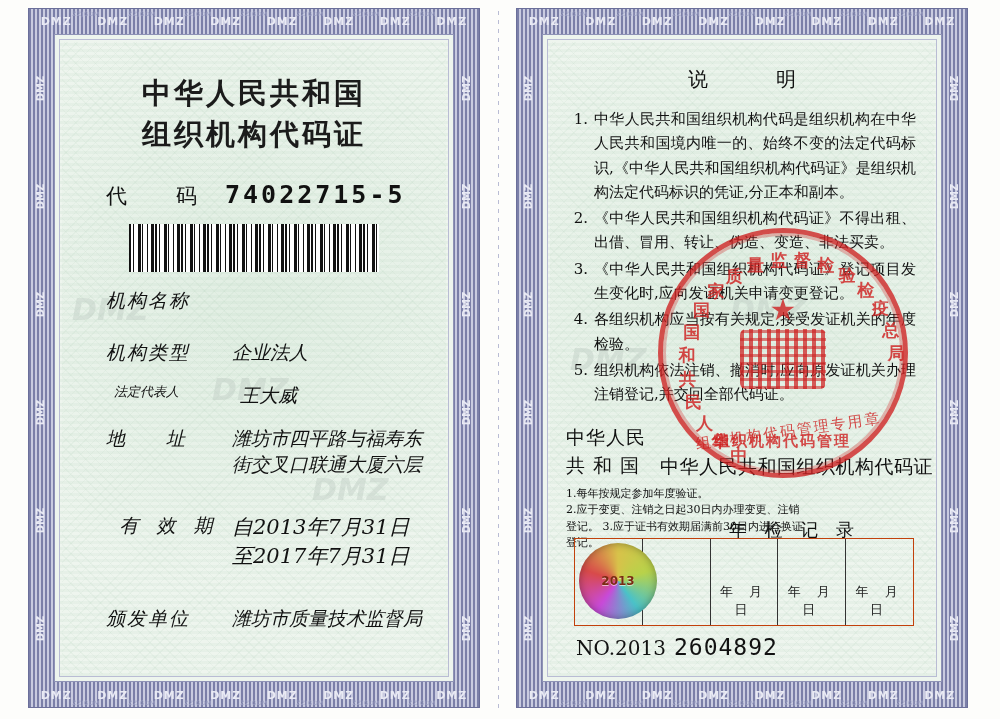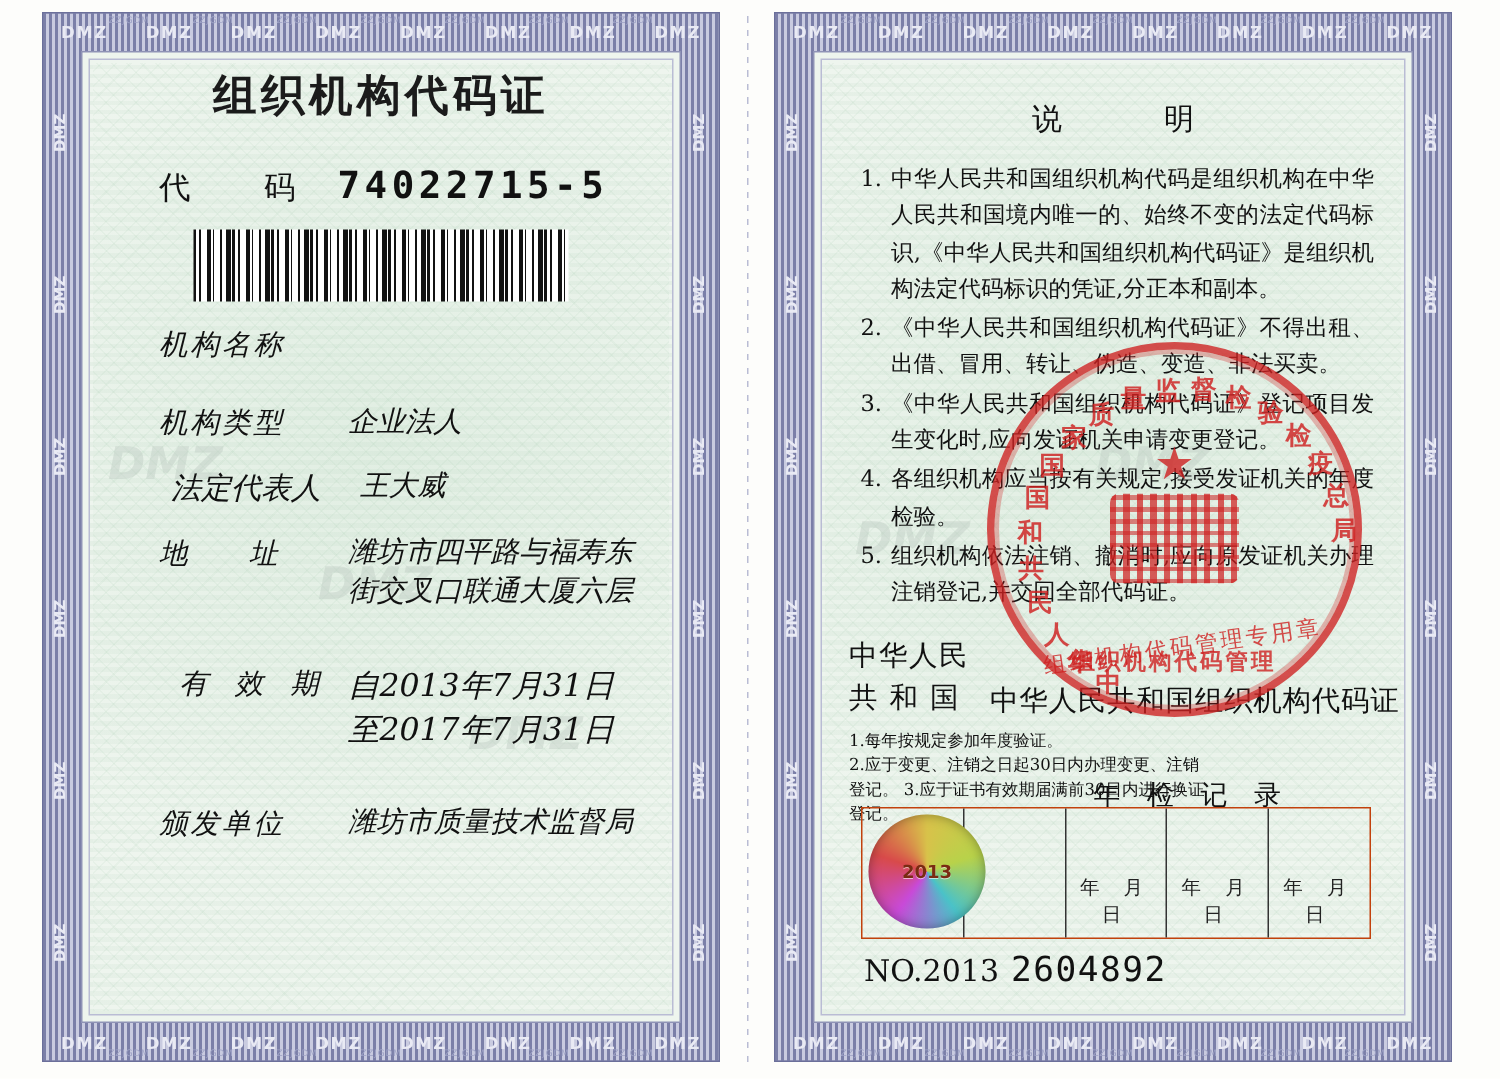--- a/index.html
+++ b/index.html
@@ -314,39 +314,40 @@
     </div>
 
     <div class="border-mid"></div>
     <div class="border-inner"></div>
 
     <div class="content">
       <div class="wm" style="left:10px;top:250px;">DMZ</div>
       <div class="wm" style="left:150px;top:330px;">DMZ</div>
       <div class="wm" style="left:250px;top:430px;">DMZ</div>
 
+      <div class="cn-title">中华人民共和国</div>
       <div class="cn-title" style="margin-top:2px;">组织机构代码证</div>
 
       <div class="code-line">
         <span class="code-label">代　码</span>
         <span class="code-value">74022715-5</span>
       </div>
 
       <div class="barcode"></div>
 
       <div class="rows">
         <div class="row">
           <span class="r-label sp2">机构名称</span>
         </div>
         <div class="row" style="margin-top:26px;">
           <span class="r-label sp2">机构类型</span>
           <span class="r-value">企业法人</span>
         </div>
         <div class="row">
-          <span class="r-label" style="font-size:20px;padding-left:8px;">法定代表人</span>
+          <span class="r-label" style="font-size:13px;padding-left:8px;">法定代表人</span>
           <span class="r-value">王大威</span>
         </div>
         <div class="row">
           <span class="r-label sp3">地　址</span>
           <span class="r-value" style="max-width:250px;">潍坊市四平路与福寿东街交叉口联通大厦六层</span>
         </div>
         <div class="row" style="margin-top:36px;">
           <span class="r-label sp1">有 效 期</span>
           <span class="r-value small">自2013年7月31日至2017年7月31日</span>
         </div>

